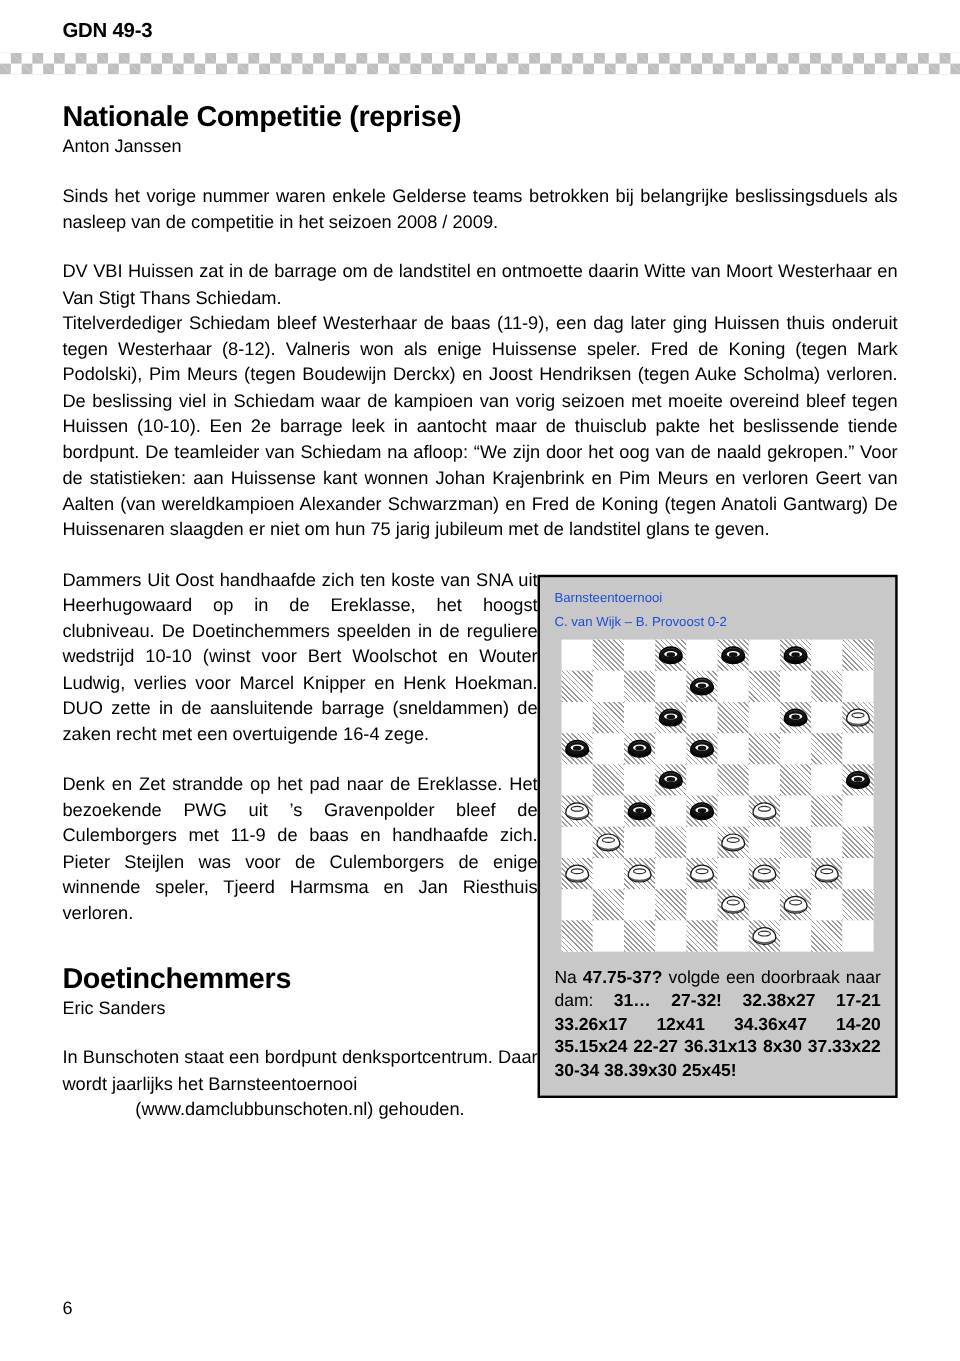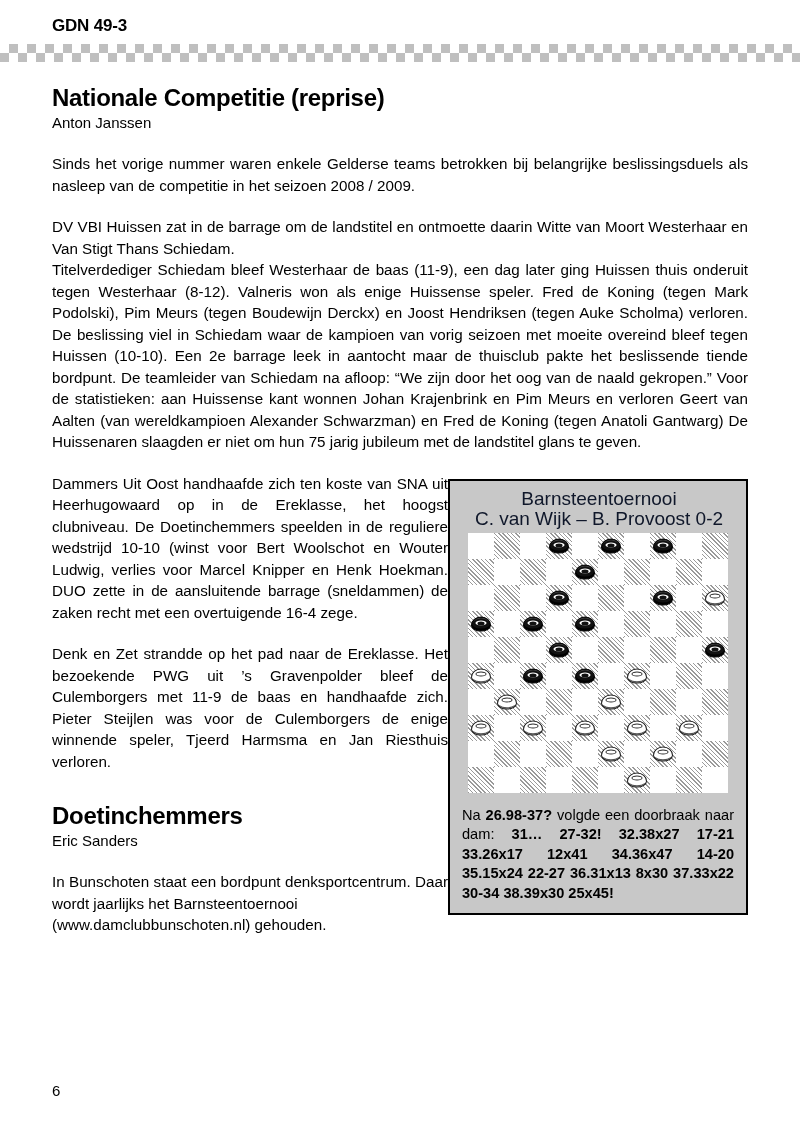--- a/index.html
+++ b/index.html
@@ -78,25 +78,24 @@
     float: right;
     width: 300px;
     margin: 6px 0 10px 22px;
     border: 2px solid #000000;
     background: #c8c8c8;
     box-sizing: border-box;
     padding: 8px 0 0 0;
     shape-outside: border-box;
   }
   .diagram-head {
-    font-size: 19px;
+    font-size: 11px;
     line-height: 20px;
     padding: 0 10px 4px 12px;
-    color: #0f172a;
-    text-align: center;
+    color: #1d4ed8;
   }
   .board-wrap {
     display: flex;
     justify-content: center;
     padding: 0 0 6px 0;
   }
   .board {
     width: 260px;
     height: 260px;
     display: grid;
@@ -363,27 +362,27 @@
           <div class="sq dark"></div>
           <div class="sq light"></div>
           <div class="sq dark">
             <div class="piece white"></div>
           </div>
           <div class="sq light"></div>
           <div class="sq dark"></div>
           <div class="sq light"></div>
         </div>
     </div>
-    <div class="diagram-caption" id="diagram-caption"><span>Na </span><b>26.98-37?</b><span> volgde een doorbraak naar dam: </span><b>31…  27-32!   32.38x27 17-21 33.26x17 12x41 34.36x47 14-20  35.15x24  22-27  36.31x13  8x30 37.33x22 30-34 38.39x30 25x45!</b></div>
+    <div class="diagram-caption" id="diagram-caption"><span>Na </span><b>47.75-37?</b><span> volgde een doorbraak naar dam: </span><b>31…  27-32!   32.38x27 17-21 33.26x17 12x41 34.36x47 14-20  35.15x24  22-27  36.31x13  8x30 37.33x22 30-34 38.39x30 25x45!</b></div>
   </div>
 
   <p class="body-text">Dammers Uit Oost handhaafde zich ten koste van SNA uit Heerhugowaard op in de Ereklasse, het hoogst clubniveau. De Doetinchemmers speelden in de reguliere wedstrijd 10-10 (winst voor Bert Woolschot en Wouter Ludwig, verlies voor Marcel Knipper en Henk Hoekman. DUO zette in de aansluitende barrage (sneldammen) de zaken recht met een overtuigende 16-4 zege.</p>
   <p class="body-text">Denk en Zet strandde op het pad naar de Ereklasse. Het bezoekende PWG uit ’s Gravenpolder bleef de Culemborgers met 11-9 de baas en handhaafde zich. Pieter Steijlen was voor de Culemborgers de enige winnende speler, Tjeerd Harmsma en Jan Riesthuis verloren.</p>
 
   <h1 class="section-title second">Doetinchemmers</h1>
   <p class="byline">Eric Sanders</p>
 
   <p class="body-text">In Bunschoten staat een bordpunt denksportcentrum. Daar wordt jaarlijks het Barnsteentoernooi</p>
-  <p class="body-text" style="text-align:left;margin-top:-20px;">(www.damclubbunschoten.nl) gehouden.</p>
+  <p class="body-text" style="text-align:center;margin-top:-20px;">(www.damclubbunschoten.nl) gehouden.</p>
 
 </div>
 
 <div class="page-number">6</div>
 
 </body></html>

